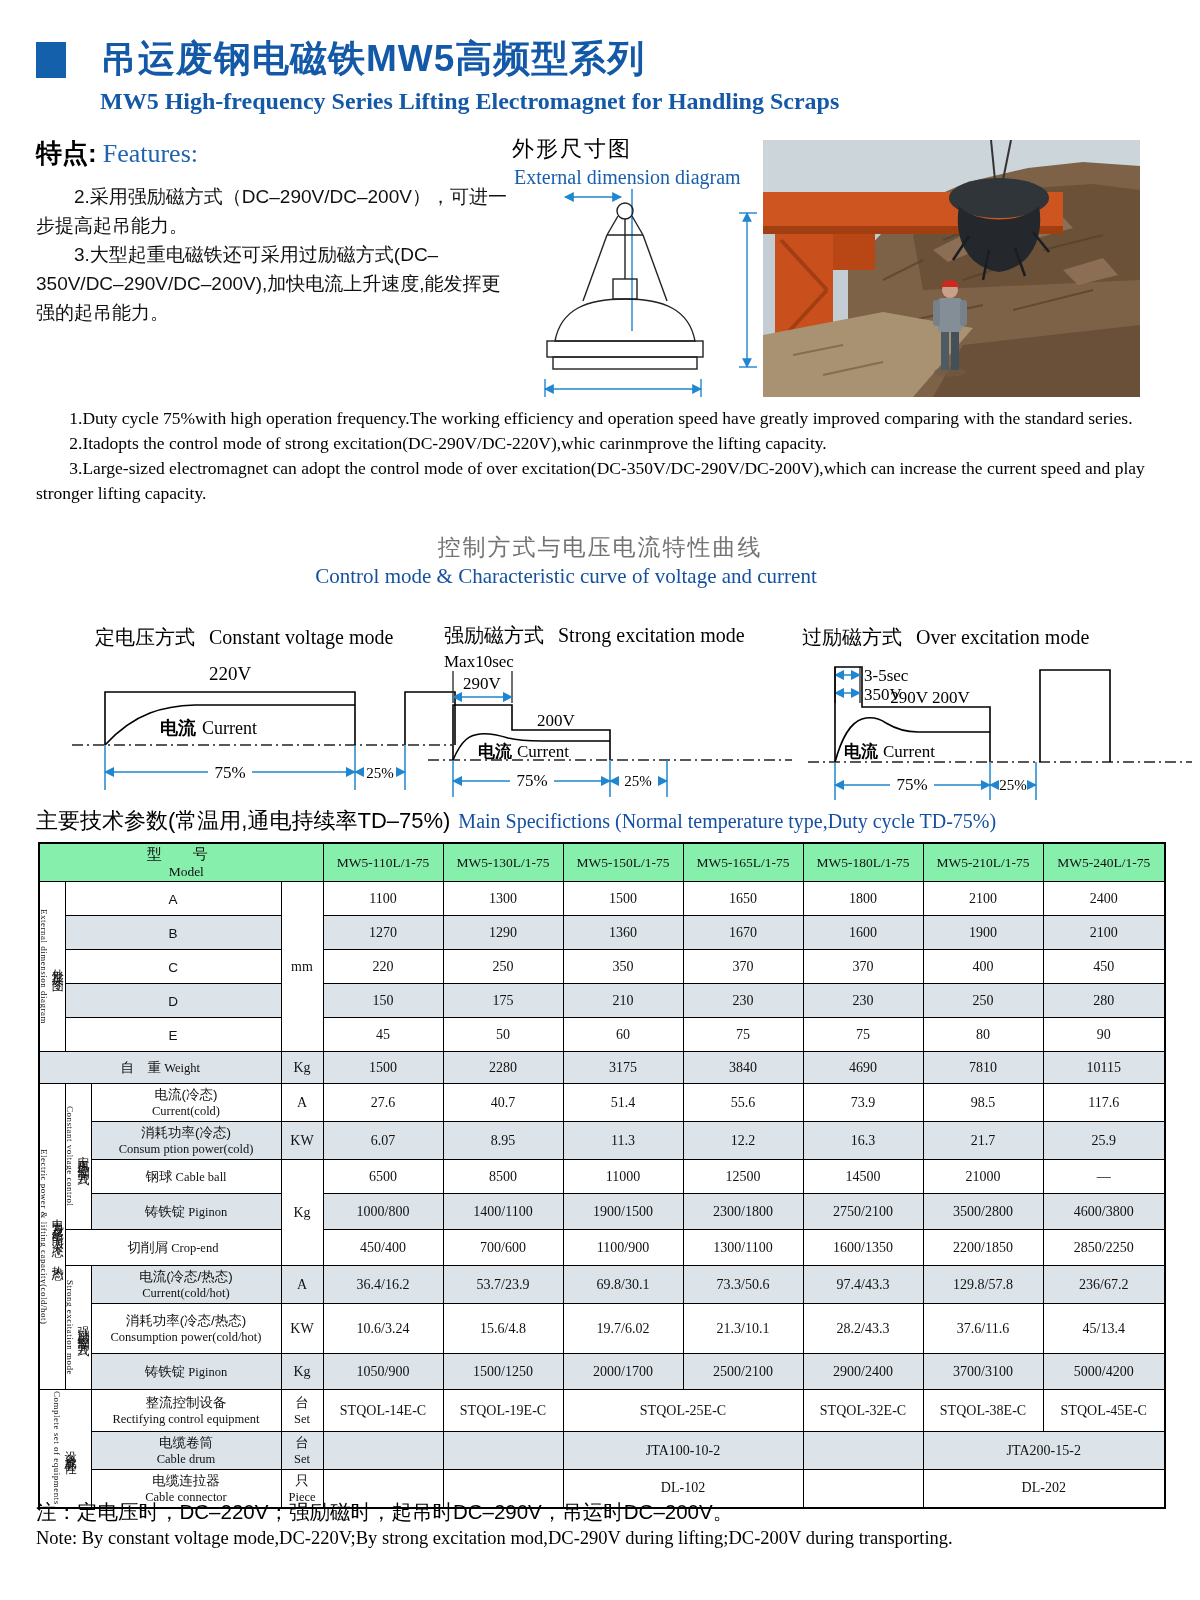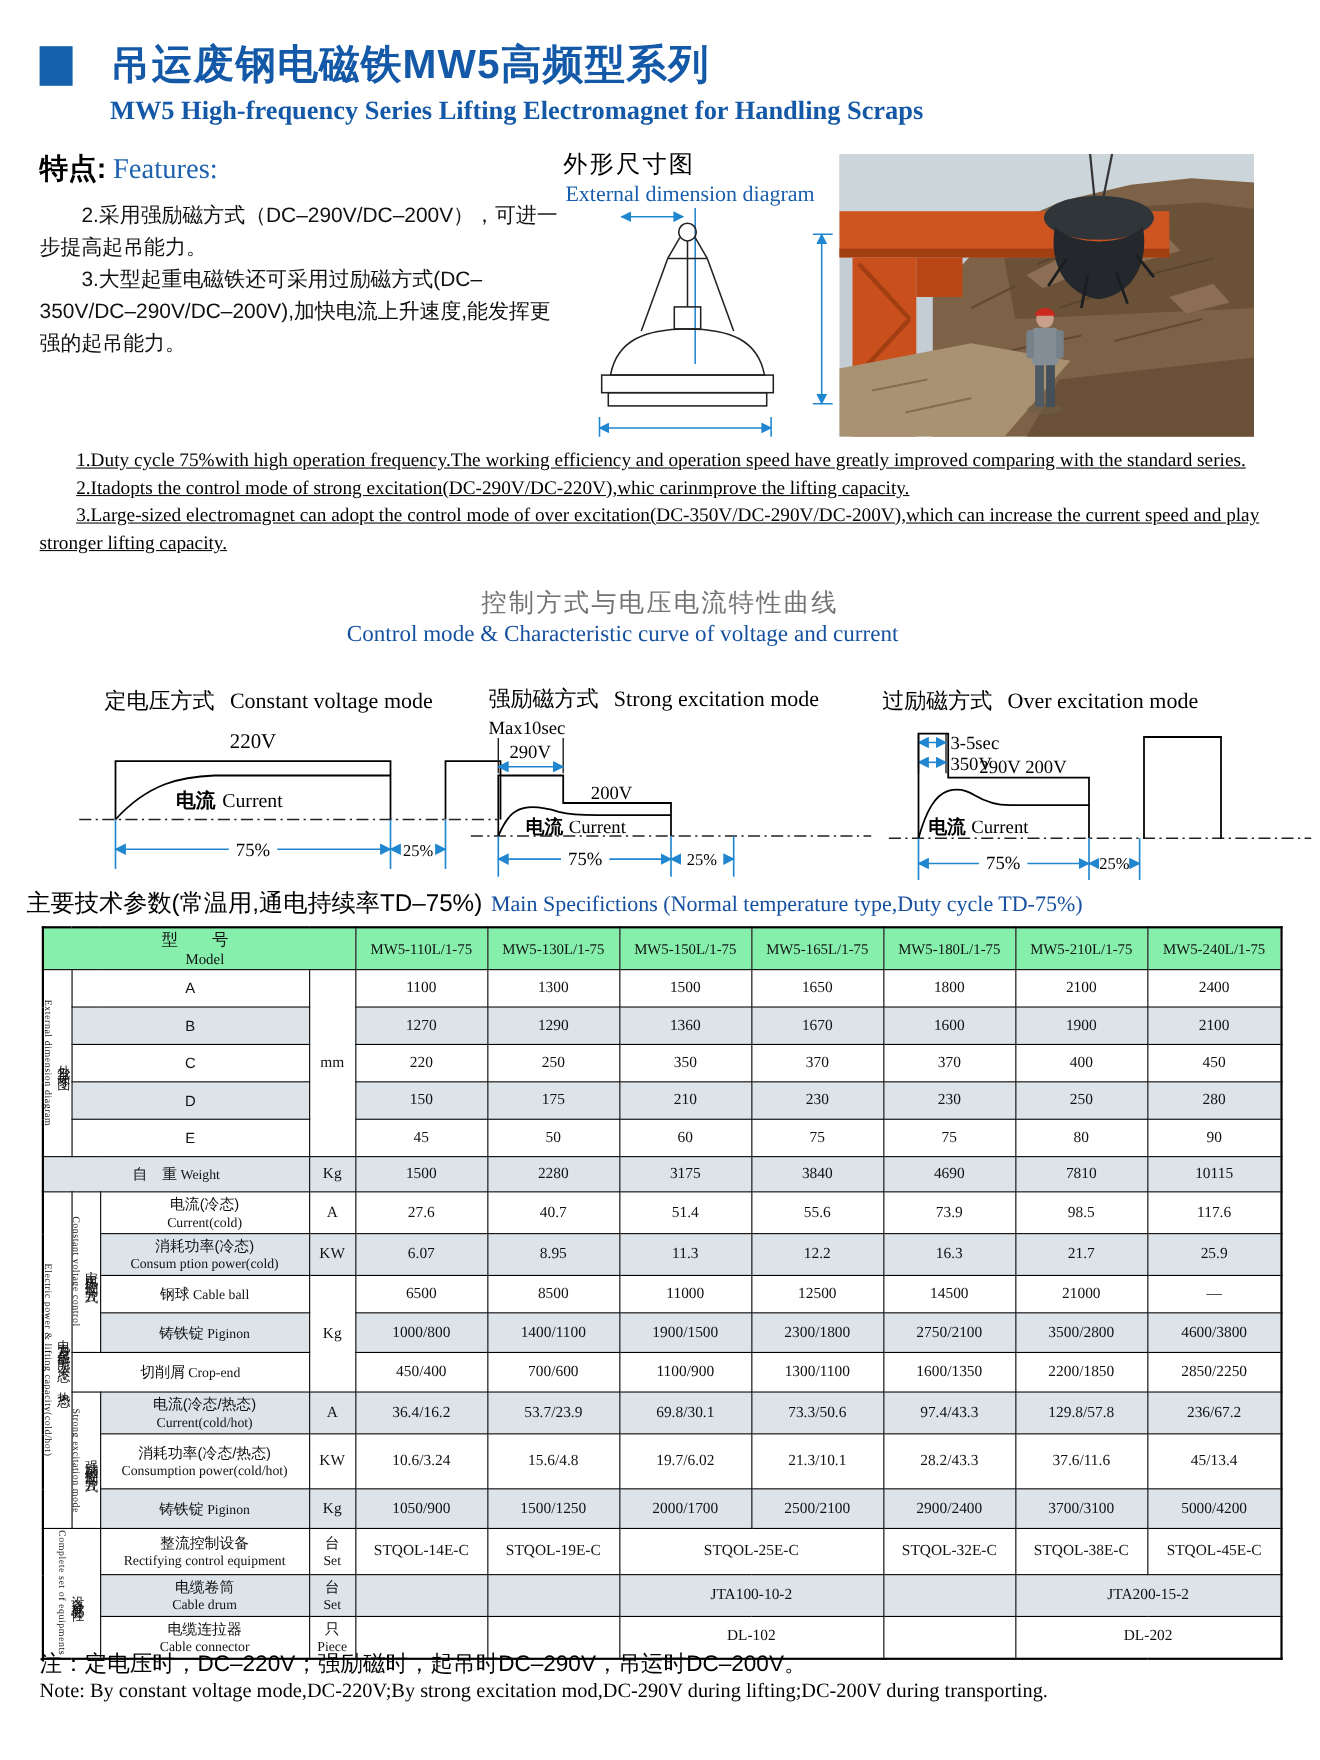--- a/index.html
+++ b/index.html
@@ -13,30 +13,30 @@
   
   .feat-lab{left:36px;top:136px;font-size:26px;}
   .feat-lab .zh{font-weight:bold;color:#000;}
   .feat-lab .en{color:#1f63b0;font-family:"Liberation Serif","DejaVu Serif",serif;margin-left:6px;}
   .feat-body{left:36px;top:182px;width:480px;}
   .feat-body p{margin:0;font-size:19px;line-height:29px;text-indent:2em;color:#111;}
   
   .extdim-zh{left:512px;top:134px;font-size:22px;color:#000;letter-spacing:2px;}
   .extdim-en{left:514px;top:166px;font-size:20px;color:#1a5fae;font-family:"Liberation Serif","DejaVu Serif",serif;}
   
-  .ennotes{left:36px;top:406px;width:1132px;text-decoration:underline;}
+  .ennotes{left:36px;top:406px;width:1132px;}
   .ennotes p{margin:0;font-size:17.5px;line-height:25px;text-indent:1.9em;font-family:"Liberation Serif","DejaVu Serif",serif;color:#000;}
   
   .curve-zh{left:0;top:532px;width:1200px;text-align:center;font-size:23px;letter-spacing:2px;color:#737373;}
   .curve-en{left:0;top:564px;width:1132px;text-align:center;font-size:21px;color:#14509e;font-family:"Liberation Serif","DejaVu Serif",serif;}
   .dtitle{font-size:20px;color:#000;white-space:nowrap;}
   .dtitle .en{font-family:"Liberation Serif","DejaVu Serif",serif;margin-left:14px;}
   .d1t{left:95px;top:624px;}  .d2t{left:444px;top:622px;}  .d3t{left:802px;top:624px;}
   
-  .spec-title{left:24px;top:806px;font-size:22px;white-space:nowrap;}
+  .spec-title{left:36px;top:806px;font-size:22px;white-space:nowrap;}
   .spec-title .zh{color:#000;}
   .spec-title .en{color:#1550a0;font-family:"Liberation Serif","DejaVu Serif",serif;font-size:20px;margin-left:8px;}
   table.spec{position:absolute;left:38px;top:842px;width:1126px;border-collapse:collapse;table-layout:fixed;
              border:2px solid #000;}
   table.spec td{border:1px solid #000;text-align:center;vertical-align:middle;padding:1px 2px;background:#fff;overflow:hidden;}
   table.spec thead td{background:#86efac;}
   tr.sh td{background:#dce4ea;}
   td.bg-w{background:#fff !important;}
   .val{font-family:"Liberation Serif","DejaVu Serif",serif;font-size:14px;color:#111;}
   .lzh{font-family:"Liberation Sans","DejaVu Sans",sans-serif;font-size:13.5px;color:#111;}

